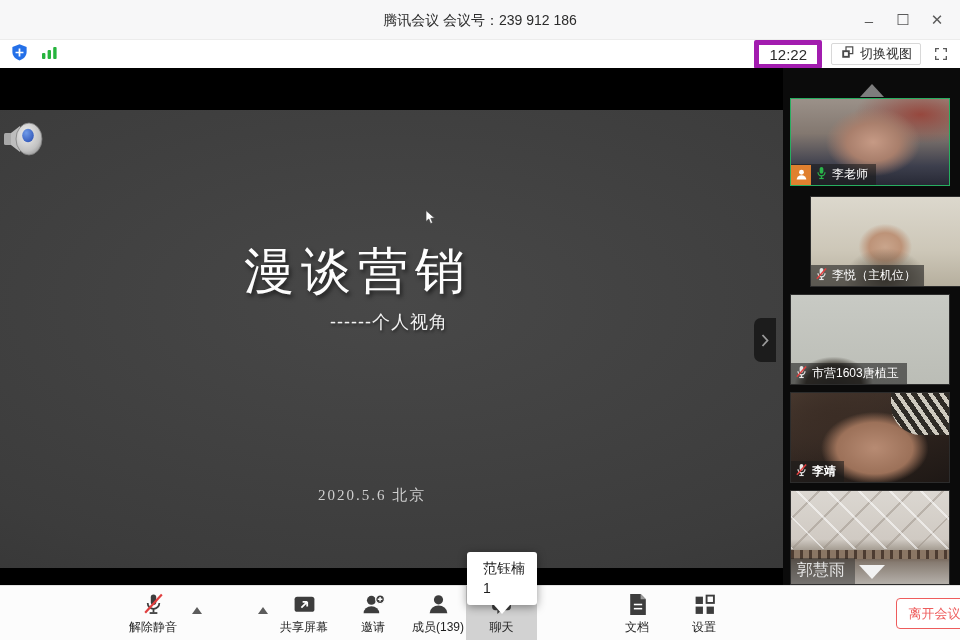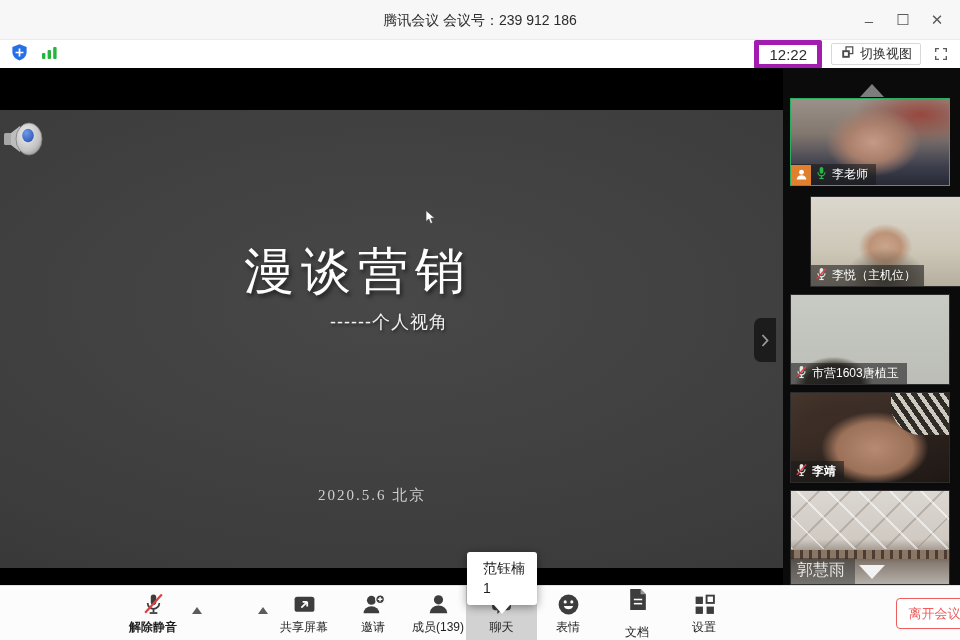--- a/index.html
+++ b/index.html
@@ -253,21 +253,21 @@
   </div>
 
   <div class="chat-popup">
     <div class="line">范钰楠</div>
     <div class="line">1</div>
     <div class="ptr"></div>
   </div>
 
   <div class="bottombar">
 
-    <div class="tb-item" style="left:122px; width:62px;font-weight:bold;">
+    <div class="tb-item" style="left:122px; width:62px;">
       <span class="ic">
         <svg width="25" height="25" viewBox="0 0 24 24">
             <rect x="9.4" y="2.5" width="5.2" height="10" rx="2.6" fill="#3d3d3d"></rect>
             <path d="M6.4 10.5 a5.6 5.6 0 0 0 11.2 0" fill="none" stroke="#3d3d3d" stroke-width="1.7"></path>
             <line x1="12" y1="16.3" x2="12" y2="19.6" stroke="#3d3d3d" stroke-width="1.7"></line>
             <line x1="8.3" y1="20.2" x2="15.7" y2="20.2" stroke="#3d3d3d" stroke-width="1.7"></line>
             <line x1="4" y1="20" x2="20" y2="2.5" stroke="#e03e3e" stroke-width="2.1"></line>
           </svg>
       </span>
       <span>解除静音</span>
@@ -315,33 +315,22 @@
             <path d="M8 17 v4.2 L12.5 17 Z" fill="#3d3d3d"></path>
             <circle cx="8.5" cy="11" r="1.2" fill="#fff"></circle>
             <circle cx="12" cy="11" r="1.2" fill="#fff"></circle>
             <circle cx="15.5" cy="11" r="1.2" fill="#fff"></circle>
           </svg>
         <span class="badge">7</span>
       </span>
       <span>聊天</span>
     </div>
 
-    <div class="tb-item" style="left:540px; width:56px;">
-      <span class="ic">
-        <svg width="25" height="25" viewBox="0 0 24 24">
-            <circle cx="12" cy="12" r="9.5" fill="#3d3d3d"></circle>
-            <circle cx="8.8" cy="9.5" r="1.5" fill="#fff"></circle>
-            <circle cx="15.2" cy="9.5" r="1.5" fill="#fff"></circle>
-            <path d="M7.5 13.5 a4.8 4.8 0 0 0 9 0 Z" fill="#fff"></path>
-          </svg>
-      </span>
-      <span>表情</span>
-    </div>
-
-    <div class="tb-item" style="left:609px; width:56px;justify-content:space-between;">
+
+    <div class="tb-item" style="left:609px; width:56px;">
       <span class="ic">
         <svg width="23" height="25" viewBox="0 0 22 24">
             <path d="M4 2 h10 l5 5 v15 H4 Z" fill="#3d3d3d"></path>
             <path d="M14 2 l5 5 h-5 Z" fill="#9a9a9a"></path>
             <line x1="7.5" y1="12" x2="15.5" y2="12" stroke="#fff" stroke-width="1.5"></line>
             <line x1="7.5" y1="16" x2="15.5" y2="16" stroke="#fff" stroke-width="1.5"></line>
           </svg>
       </span>
       <span>文档</span>
     </div>

